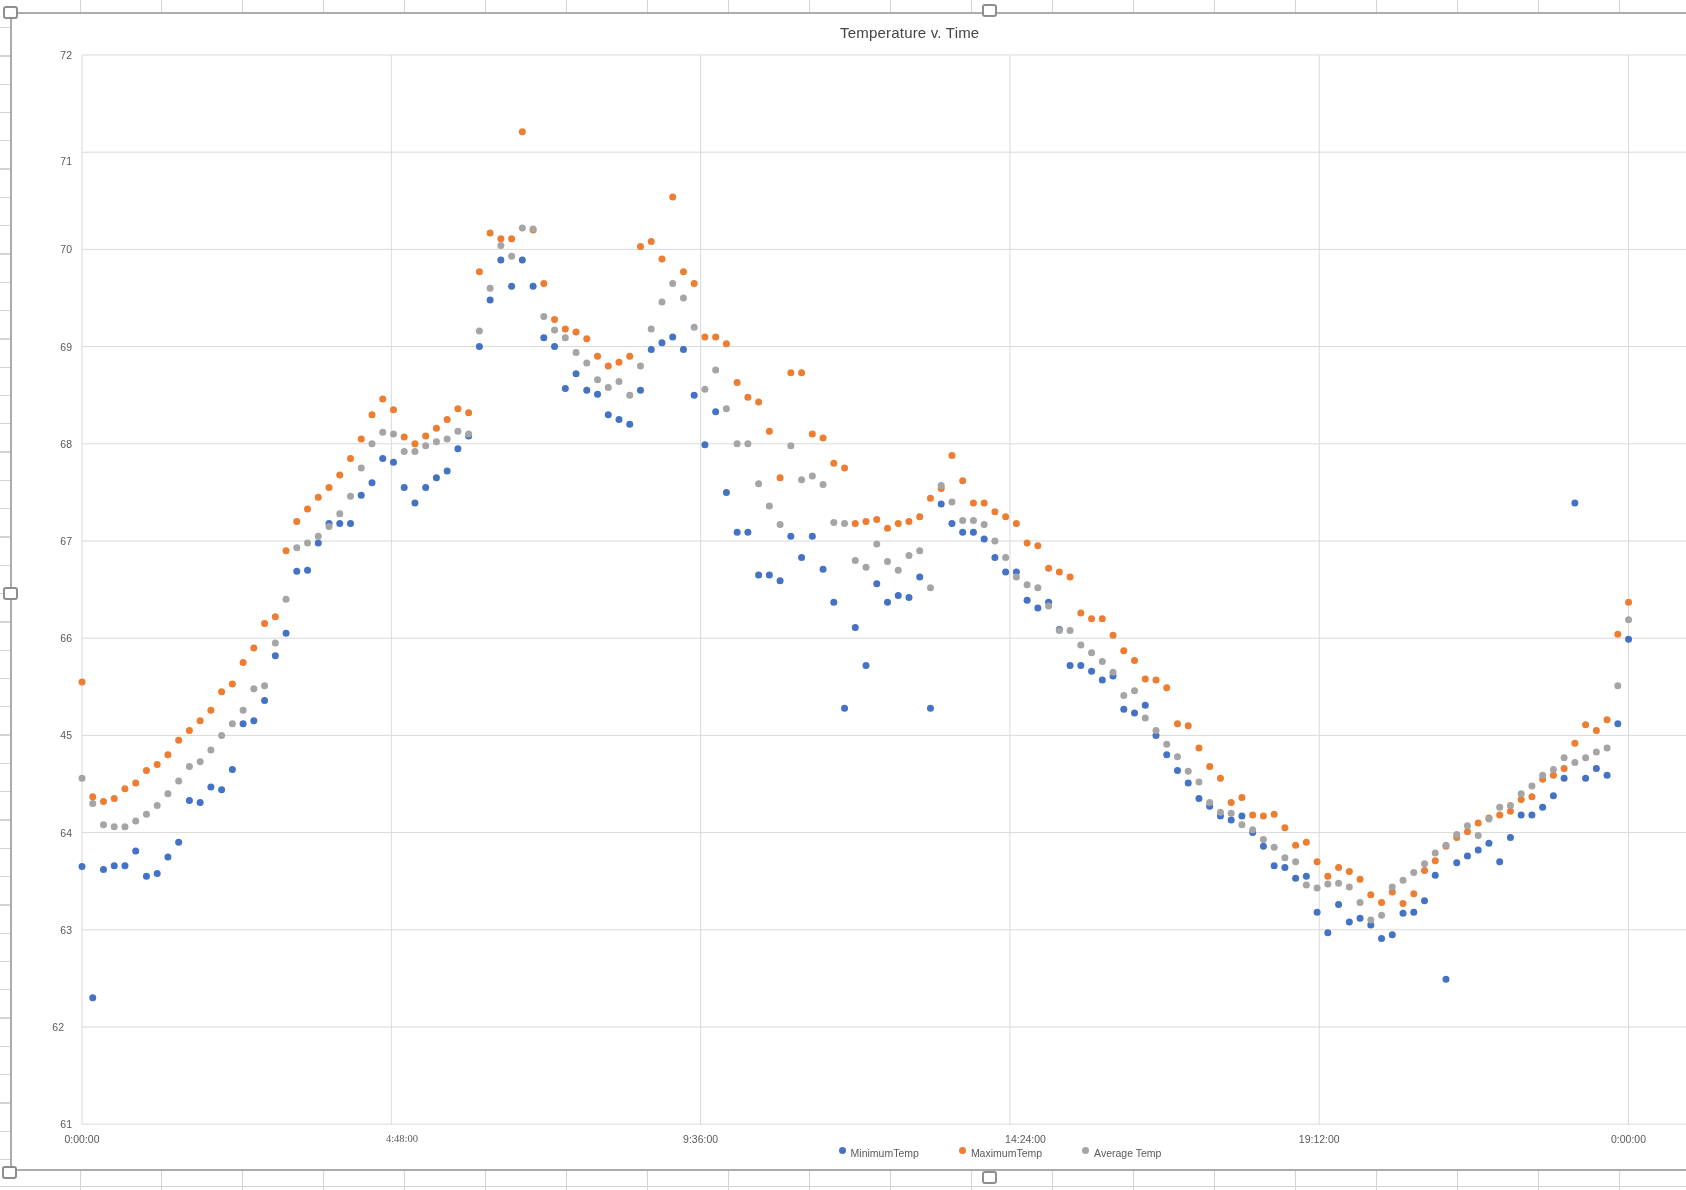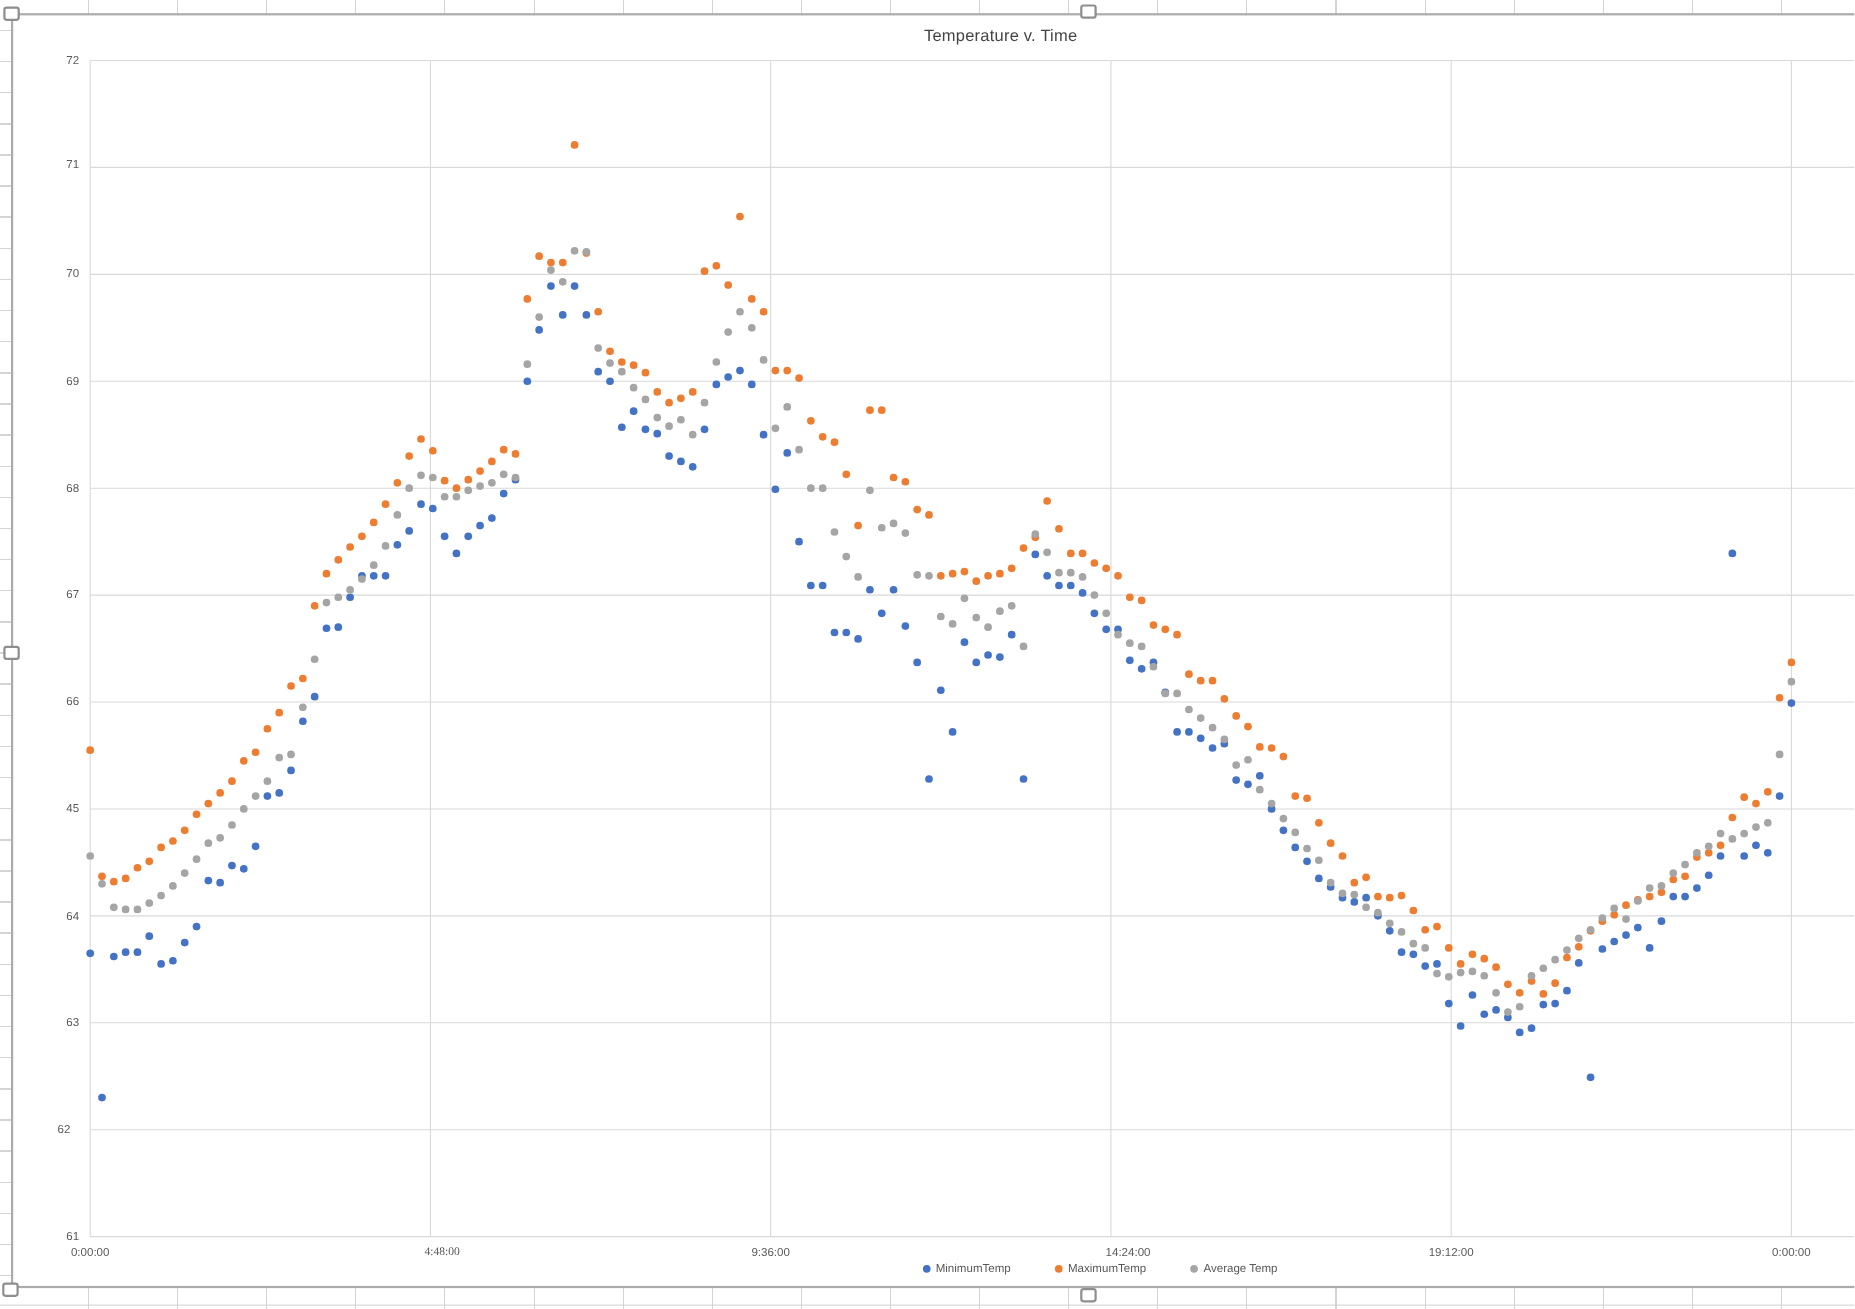--- a/index.html
+++ b/index.html
@@ -17,21 +17,21 @@
   #b-top{left:10px;top:12px;width:1676px;height:2px;}
   #b-left{left:10px;top:12px;width:2px;height:1159px;}
   #b-bottom{left:10px;top:1169px;width:1676px;height:2px;}
   .handle{position:absolute;width:15px;height:13px;background:#ffffff;border:2px solid #8e8e8e;border-radius:3px;box-sizing:border-box;}
   #chart-title{position:absolute;left:840px;top:24px;width:300px;
     font-size:15px;color:#444444;letter-spacing:0.2px;}
   #plot-svg{position:absolute;left:0;top:0;}
   .ytick{position:absolute;width:36px;text-align:right;font-size:10.5px;color:#595959;}
   .xtick{position:absolute;width:72px;text-align:center;font-size:10.5px;color:#595959;}
   #legend{position:absolute;left:0px;top:1147px;width:1980px;display:flex;justify-content:center;gap:20px;}
-  .legend-item{display:flex;align-items:center;gap:5px;font-size:10.5px;color:#595959;padding-left:20px;}
+  .legend-item{display:flex;gap:5px;font-size:10.5px;color:#595959;padding-left:20px;}
   .legend-marker{width:7px;height:7px;border-radius:50%;display:inline-block;}
 </style>
 </head>
 <body>
 
 <div id="sheet-top" class="sheet-strip strip-cols"></div>
 <div id="sheet-left" class="sheet-strip strip-rows"></div>
 <div id="sheet-bottom" class="sheet-strip strip-cols"></div>
 <div class="row-line"></div>
 
@@ -508,21 +508,21 @@
     <div class="ytick" style="left: 36px; top: 1118.2px;">61</div>
     <div class="ytick" style="left: 28px; top: 1021px;">62</div>
     <div class="ytick" style="left: 36px; top: 923.8px;">63</div>
     <div class="ytick" style="left: 36px; top: 826.6px;">64</div>
     <div class="ytick" style="left: 36px; top: 729.4px;">45</div>
     <div class="ytick" style="left: 36px; top: 632.2px;">66</div>
     <div class="ytick" style="left: 36px; top: 535px;">67</div>
     <div class="ytick" style="left: 36px; top: 437.8px;">68</div>
     <div class="ytick" style="left: 36px; top: 340.6px;">69</div>
     <div class="ytick" style="left: 36px; top: 243.4px;">70</div>
-    <div class="ytick" style="left: 36px; top: 144px;">71</div>
+    <div class="ytick" style="left: 36px; top: 155px;">71</div>
     <div class="ytick" style="left: 36px; top: 49px;">72</div>
   </div>
 <div id="xticks">
     <div class="xtick" style="left: 46px; top: 1133px;">0:00:00</div>
     <div class="xtick" style="left: 366px; top: 1133px; font-family: Liberation Serif, serif;">4:48:00</div>
     <div class="xtick" style="left: 664.624px; top: 1133px;">9:36:00</div>
     <div class="xtick" style="left: 973.936px; top: 1133px; text-align: right;">14:24:00</div>
     <div class="xtick" style="left: 1283.25px; top: 1133px;">19:12:00</div>
     <div class="xtick" style="left: 1592.56px; top: 1133px;">0:00:00</div>
   </div>

